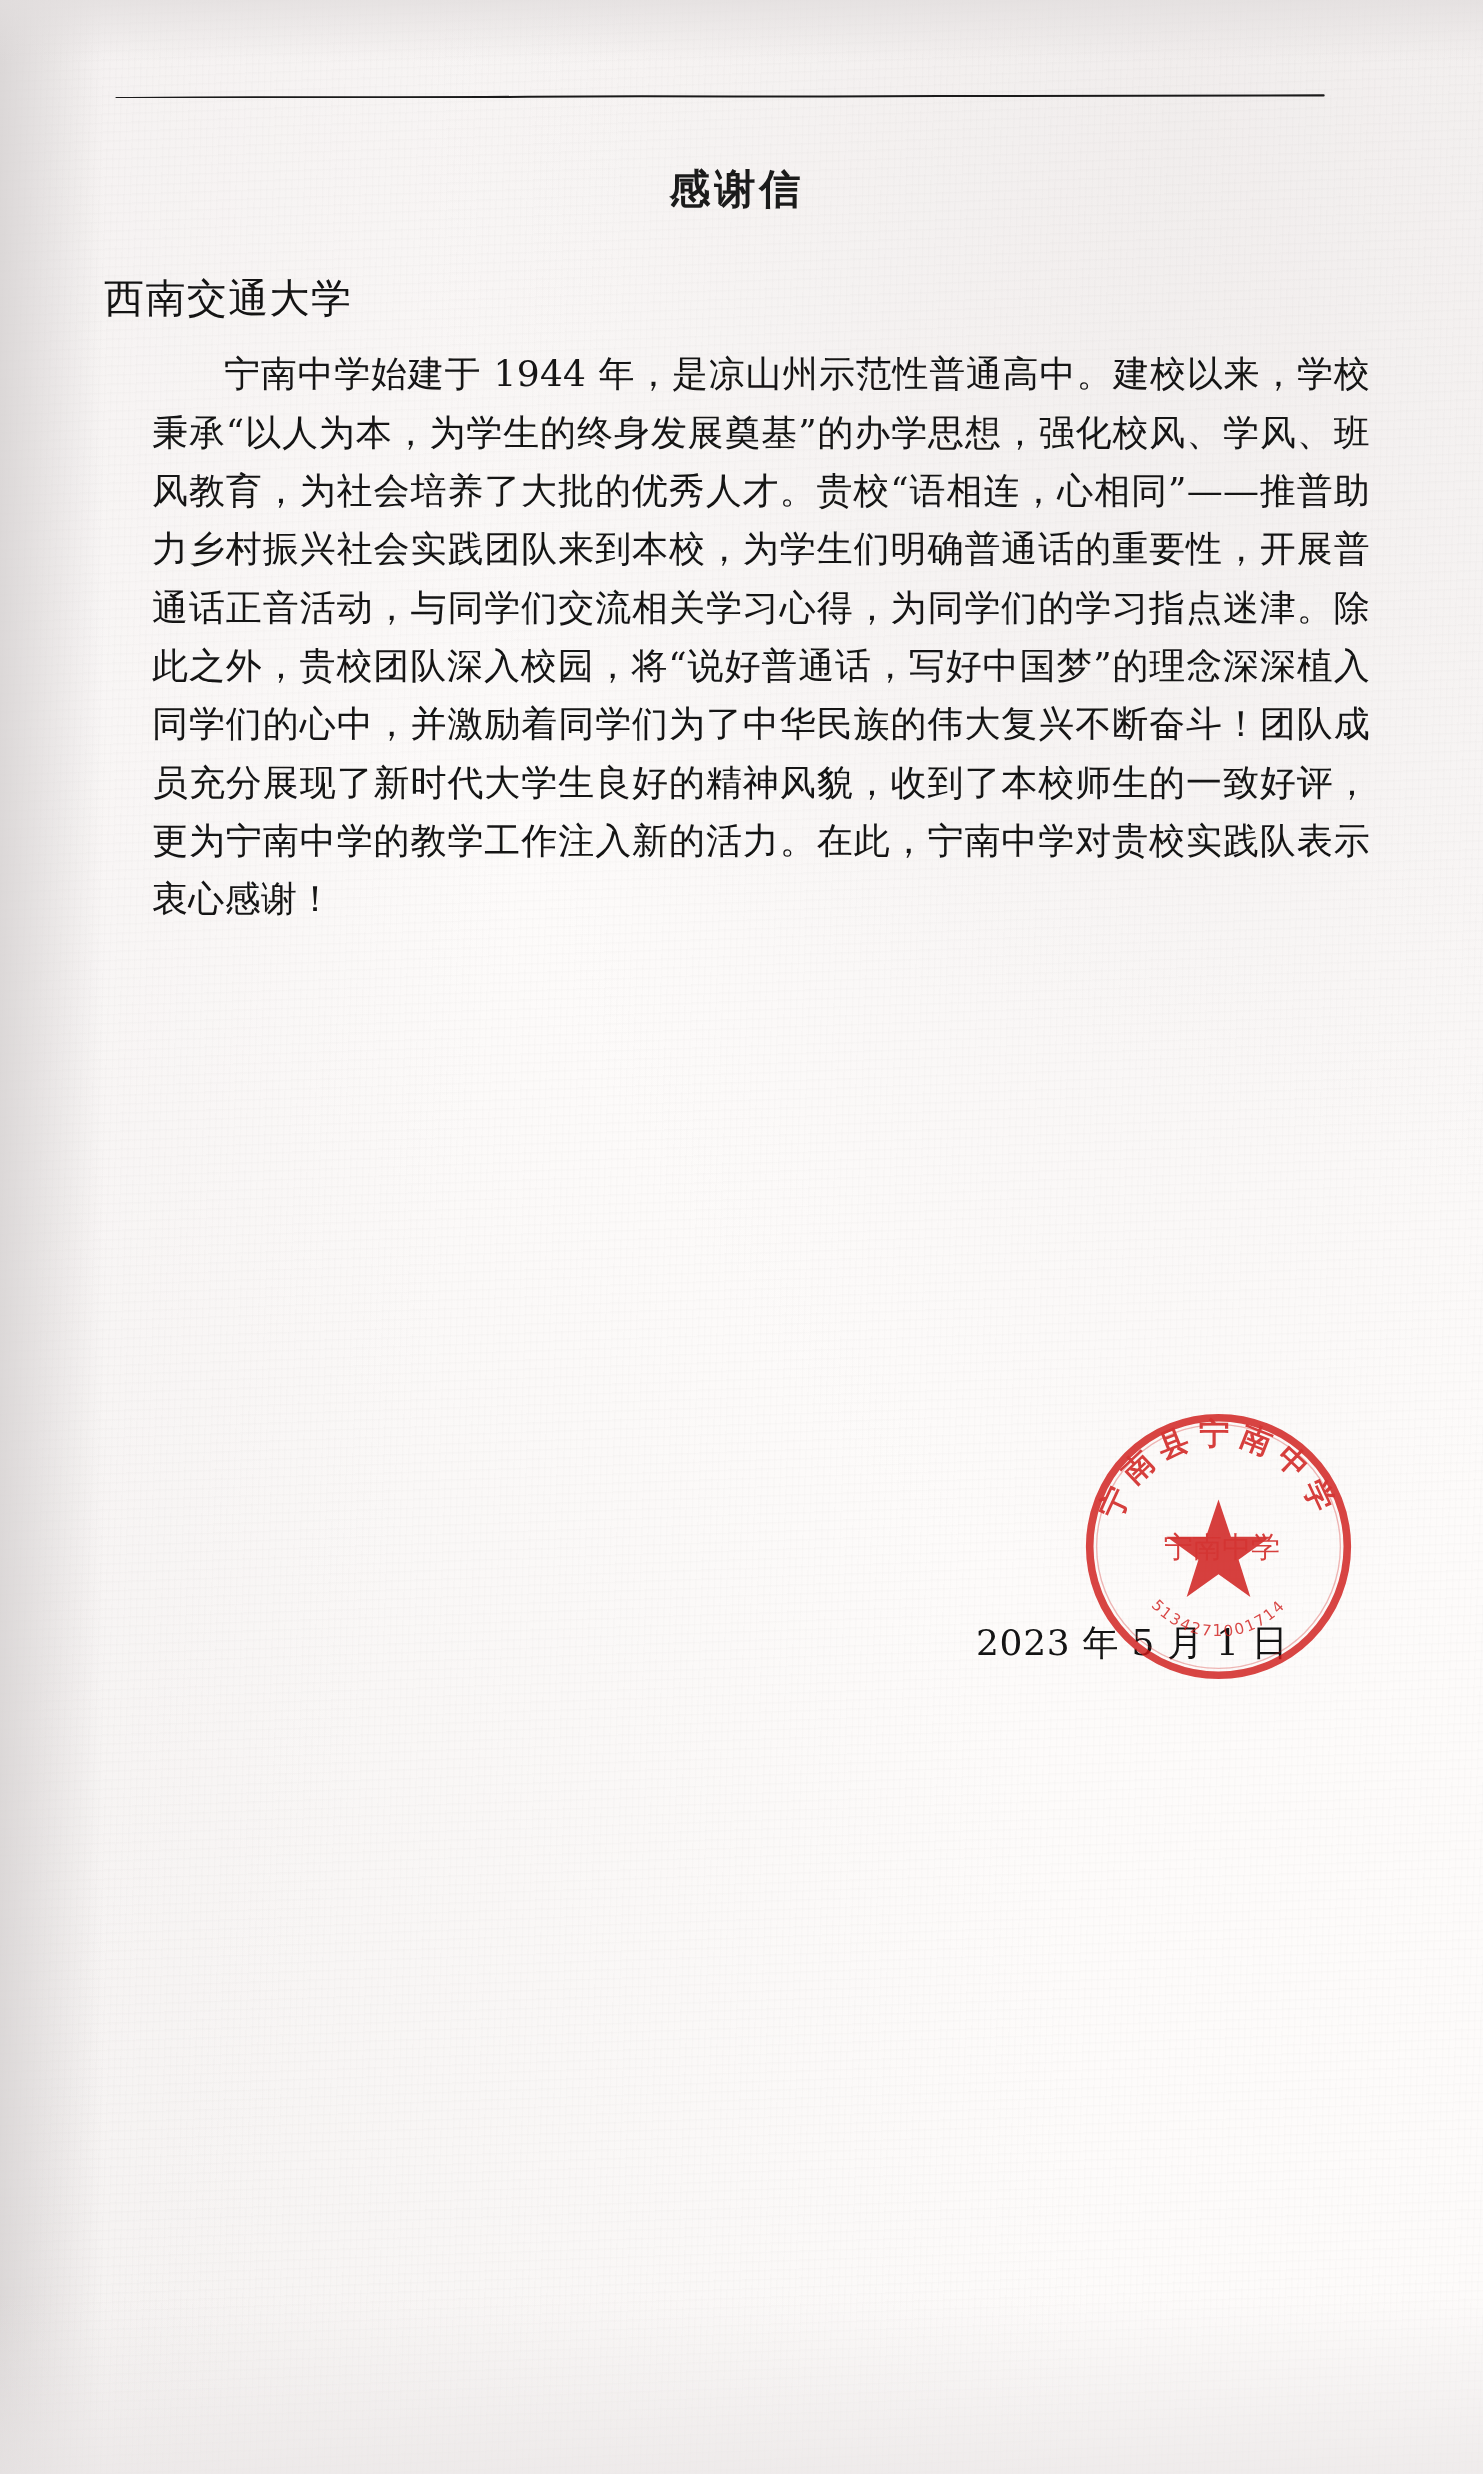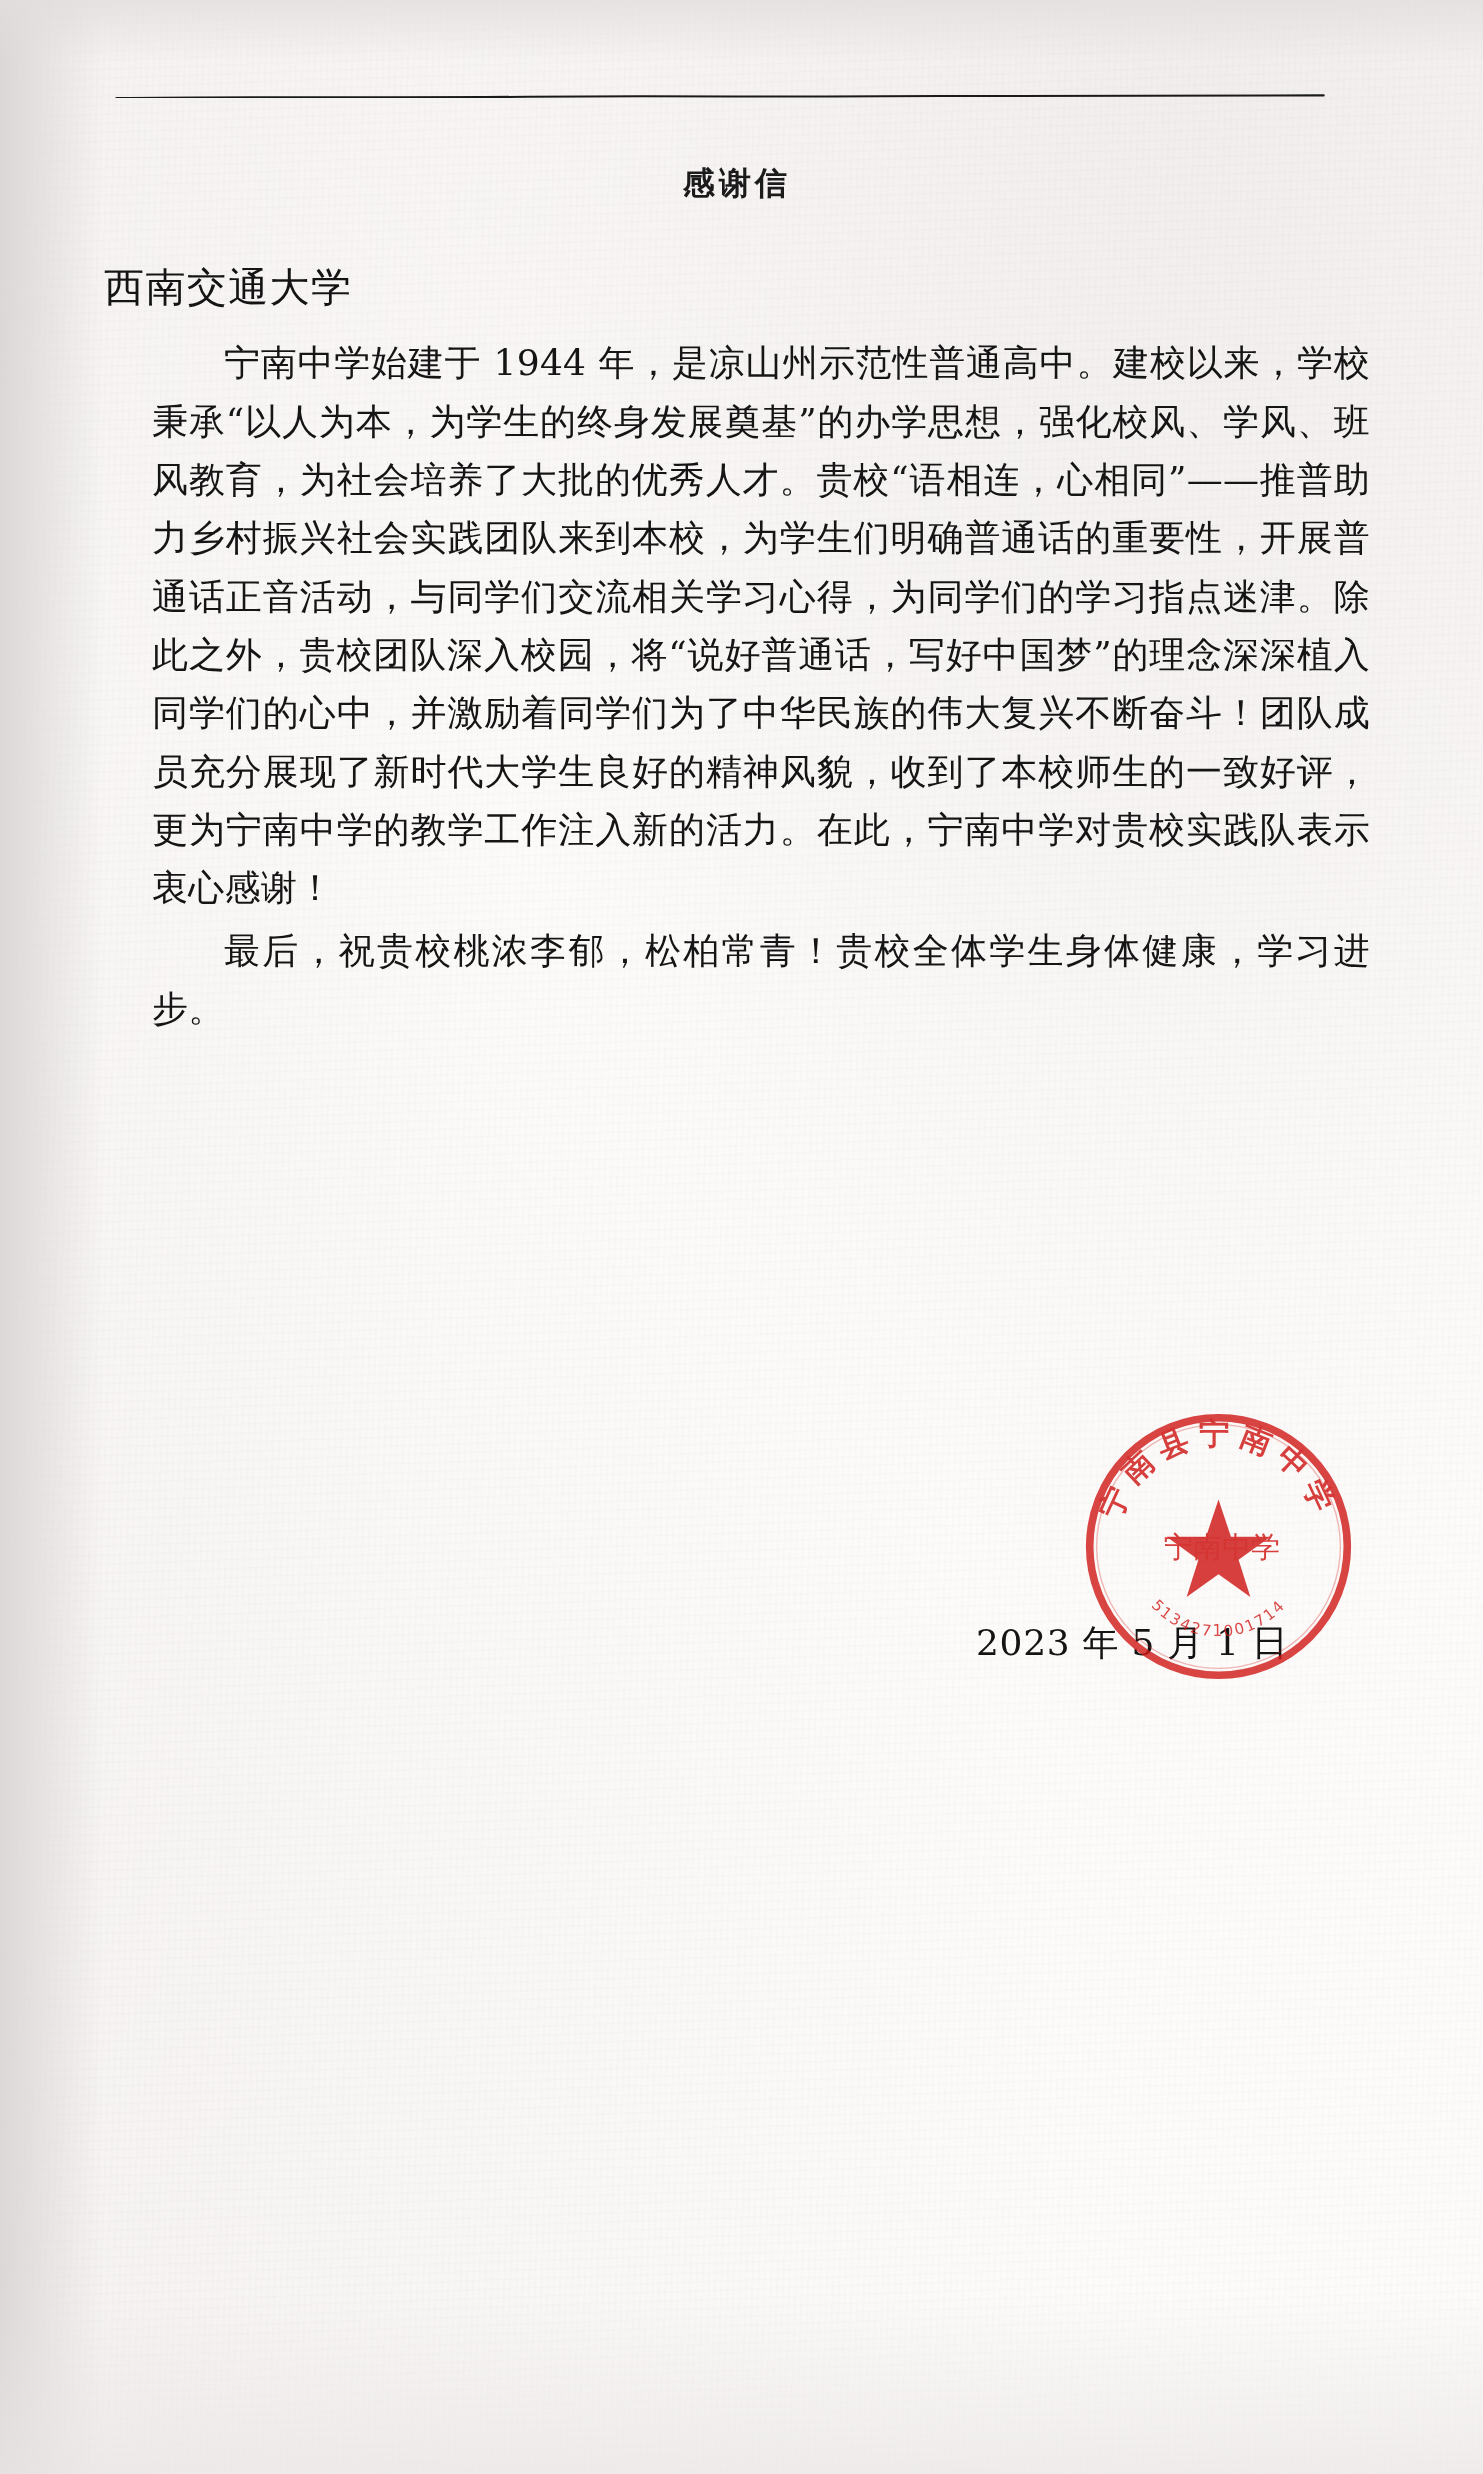--- a/index.html
+++ b/index.html
@@ -66,21 +66,21 @@
     width: 1218px;
     height: 4.2px;
     overflow: hidden;
   }
   .top-rule svg { display: block; }
 
   .doc-title {
     margin: 0;
     padding-top: 93px;
     text-align: center;
-    font-size: 32px;
+    font-size: 41px;
     font-weight: bold;
     letter-spacing: 4.2px;
     color: #1b1b1b;
     font-family: "DejaVu Serif", "Liberation Serif", serif;
   }
 
   .salutation {
     margin-top: 54px;
     font-size: 40px;
     color: #141414;
@@ -139,21 +139,20 @@
         <path d="M2,6 C200,3 400,6 600,4 C800,2 1000,5 1200,3 C1400,1 1600,4 1758,2" stroke="#1a1a1a" stroke-width="3" fill="none" stroke-linecap="round"></path>
       </svg>
     </div>
 
     <h1 class="doc-title">感谢信</h1>
 
     <div class="salutation">西南交通大学</div>
 
     <div class="body-text">
       <p>宁南中学始建于 1944 年，是凉山州示范性普通高中。建校以来，学校秉承“以人为本，为学生的终身发展奠基”的办学思想，强化校风、学风、班风教育，为社会培养了大批的优秀人才。贵校“语相连，心相同”——推普助力乡村振兴社会实践团队来到本校，为学生们明确普通话的重要性，开展普通话正音活动，与同学们交流相关学习心得，为同学们的学习指点迷津。除此之外，贵校团队深入校园，将“说好普通话，写好中国梦”的理念深深植入同学们的心中，并激励着同学们为了中华民族的伟大复兴不断奋斗！团队成员充分展现了新时代大学生良好的精神风貌，收到了本校师生的一致好评，更为宁南中学的教学工作注入新的活力。在此，宁南中学对贵校实践队表示衷心感谢！</p>
-      <p>最后，祝贵校桃浓李郁，松柏常青！贵校全体学生身体健康，学习进步。</p>
     </div>
   </div>
 
   <div class="date-line">2023 年 5 月 1 日</div>
 
   <div class="seal">
     <svg width="277" height="277" viewBox="0 0 400 400" xmlns="http://www.w3.org/2000/svg">
       <defs>
         <path id="arcTop" d="M 52,200 A 148,148 0 0 1 348,200"></path>
         <path id="arcBottom" d="M 70,200 A 130,130 0 0 0 330,200"></path>

